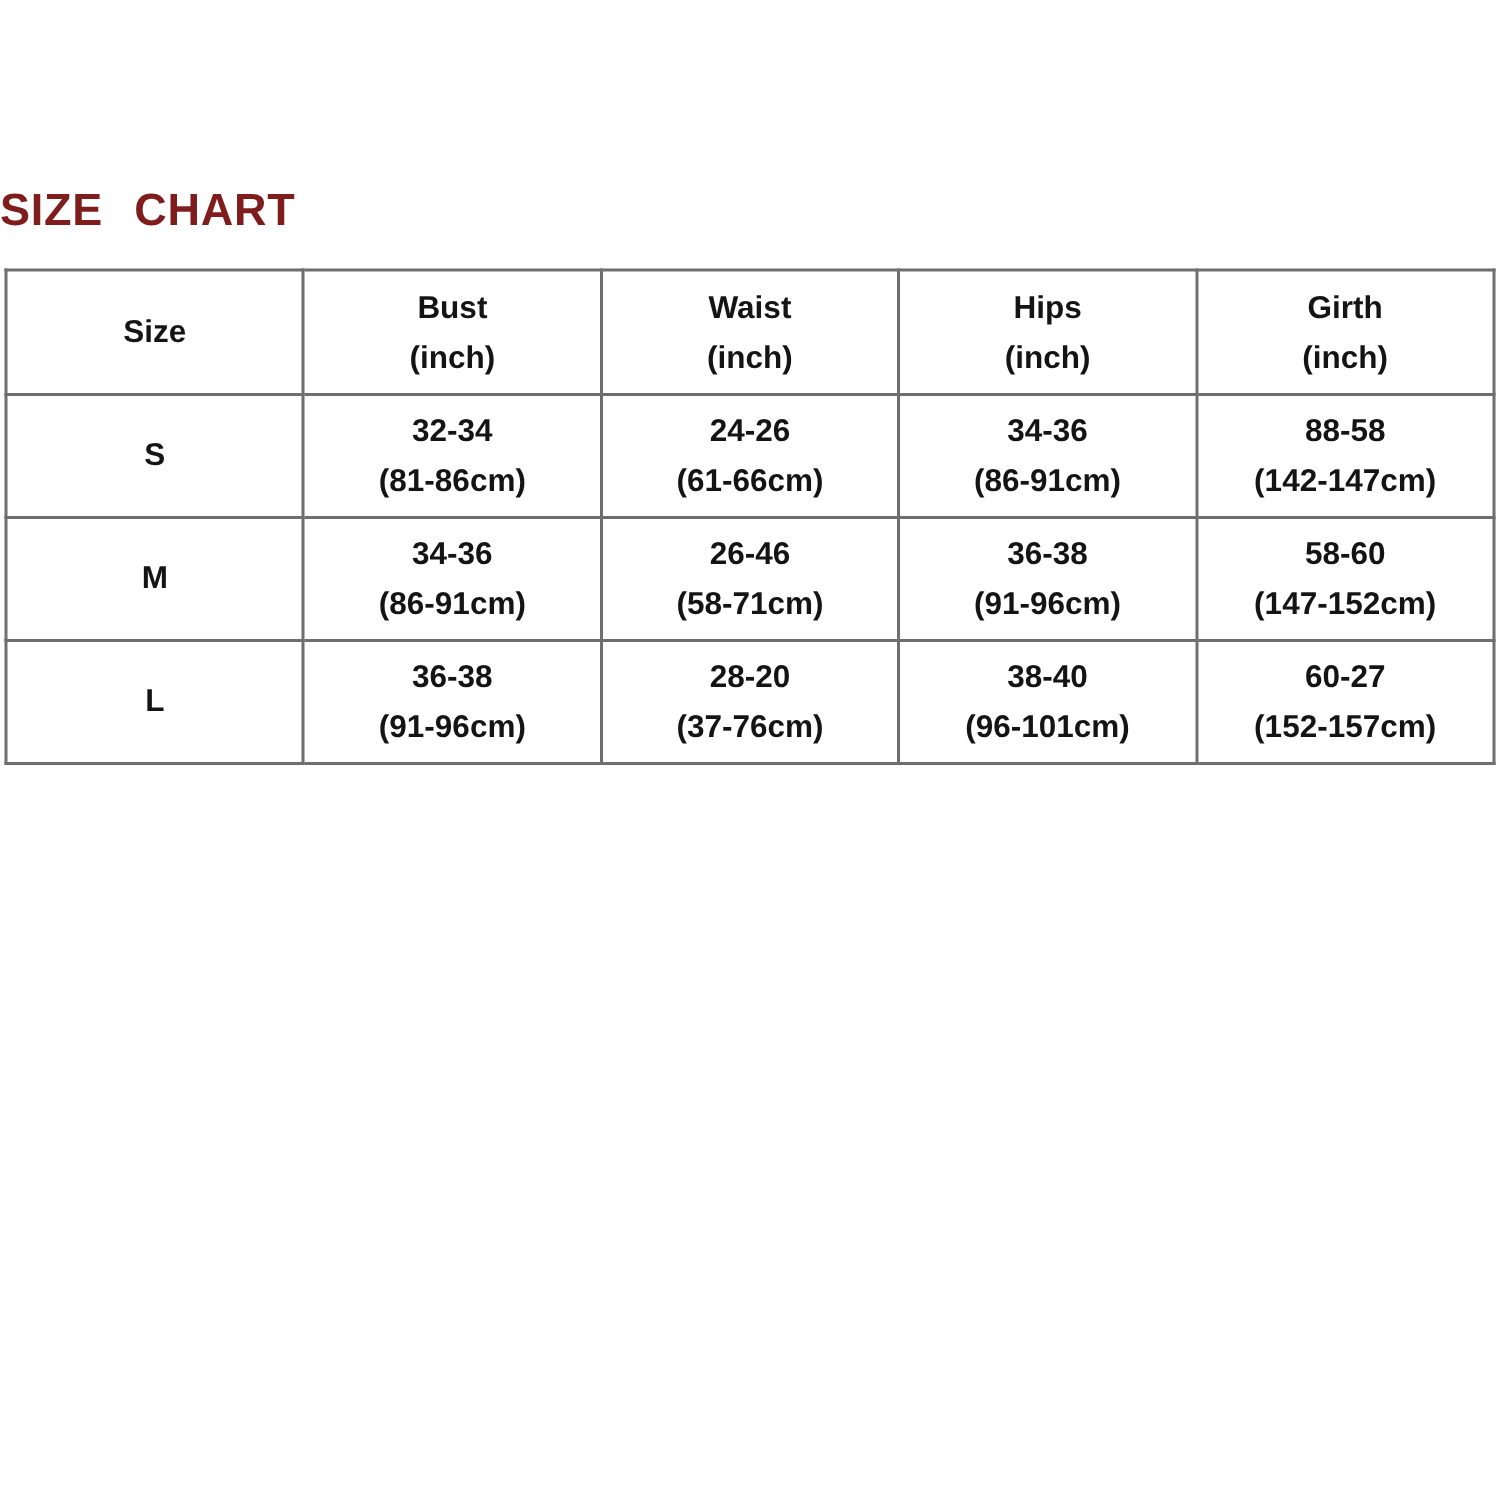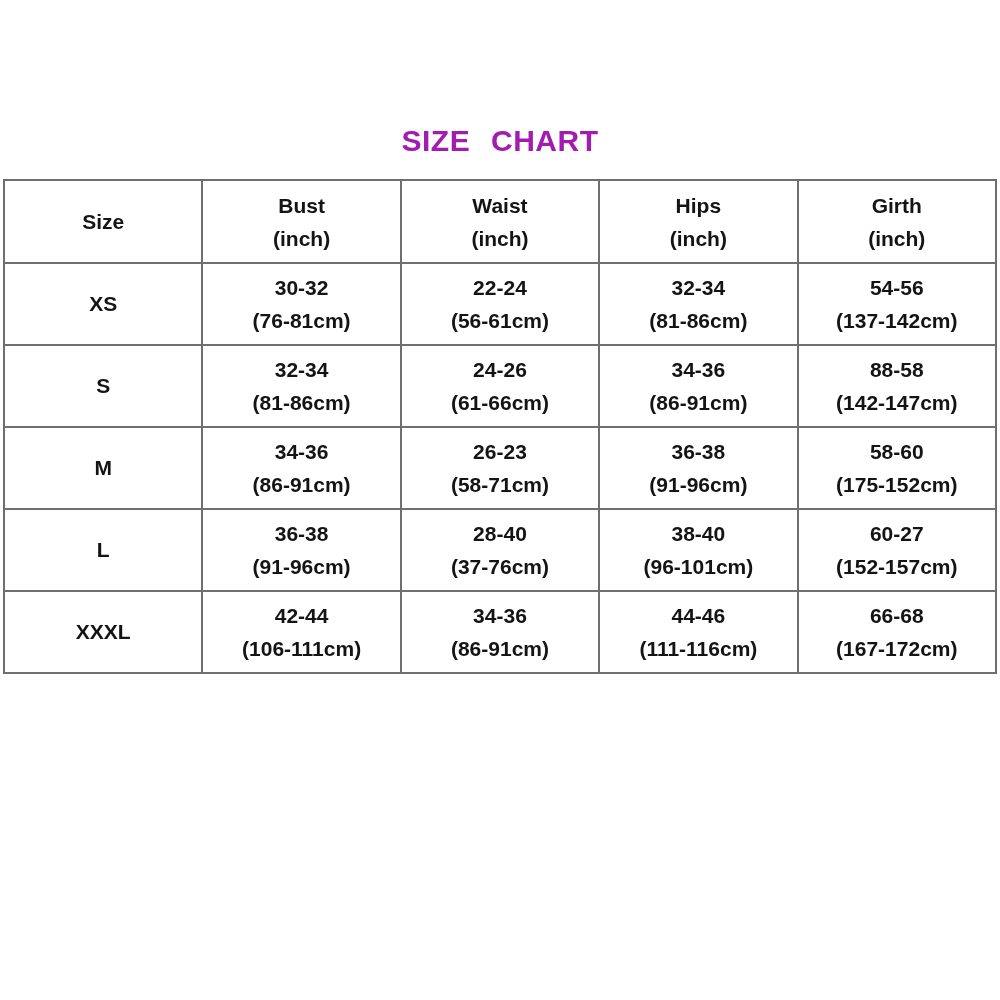--- a/index.html
+++ b/index.html
@@ -13,25 +13,24 @@
     height: 1000px;
     background: #ffffff;
     font-family: "Liberation Sans", sans-serif;
     font-weight: bold;
     color: #141414;
     overflow: hidden;
   }
   .title {
     margin: 0;
     padding-top: 124px;
-    text-align: center;
     font-size: 30px;
     letter-spacing: 0.5px;
     word-spacing: 12px;
-    color: #a21caf;
+    color: #7f1d1d;
   }
   table.size-table {
     border-collapse: collapse;
     table-layout: fixed;
     width: 994px;
     margin: 21px 0 0 3px;
   }
   .size-table th,
   .size-table td {
     border: 2px solid #6f6f6f;
@@ -77,39 +76,20 @@
             <div class="line">(inch)</div>
           </th>
           <th>
             <div class="line">Girth</div>
             <div class="line">(inch)</div>
           </th>
         </tr>
     </thead>
     <tbody id="table-body">
         <tr>
-          <td>XS</td>
-          <td>
-            <div class="line">30-32</div>
-            <div class="line">(76-81cm)</div>
-          </td>
-          <td>
-            <div class="line">22-24</div>
-            <div class="line">(56-61cm)</div>
-          </td>
-          <td>
-            <div class="line">32-34</div>
-            <div class="line">(81-86cm)</div>
-          </td>
-          <td>
-            <div class="line">54-56</div>
-            <div class="line">(137-142cm)</div>
-          </td>
-        </tr>
-        <tr>
           <td>S</td>
           <td>
             <div class="line">32-34</div>
             <div class="line">(81-86cm)</div>
           </td>
           <td>
             <div class="line">24-26</div>
             <div class="line">(61-66cm)</div>
           </td>
           <td>
@@ -121,65 +101,46 @@
             <div class="line">(142-147cm)</div>
           </td>
         </tr>
         <tr>
           <td>M</td>
           <td>
             <div class="line">34-36</div>
             <div class="line">(86-91cm)</div>
           </td>
           <td>
-            <div class="line">26-23</div>
+            <div class="line">26-46</div>
             <div class="line">(58-71cm)</div>
           </td>
           <td>
             <div class="line">36-38</div>
             <div class="line">(91-96cm)</div>
           </td>
           <td>
             <div class="line">58-60</div>
-            <div class="line">(175-152cm)</div>
+            <div class="line">(147-152cm)</div>
           </td>
         </tr>
         <tr>
           <td>L</td>
           <td>
             <div class="line">36-38</div>
             <div class="line">(91-96cm)</div>
           </td>
           <td>
-            <div class="line">28-40</div>
+            <div class="line">28-20</div>
             <div class="line">(37-76cm)</div>
           </td>
           <td>
             <div class="line">38-40</div>
             <div class="line">(96-101cm)</div>
           </td>
           <td>
             <div class="line">60-27</div>
             <div class="line">(152-157cm)</div>
           </td>
         </tr>
-        <tr>
-          <td>XXXL</td>
-          <td>
-            <div class="line">42-44</div>
-            <div class="line">(106-111cm)</div>
-          </td>
-          <td>
-            <div class="line">34-36</div>
-            <div class="line">(86-91cm)</div>
-          </td>
-          <td>
-            <div class="line">44-46</div>
-            <div class="line">(111-116cm)</div>
-          </td>
-          <td>
-            <div class="line">66-68</div>
-            <div class="line">(167-172cm)</div>
-          </td>
-        </tr>
       </tbody>
   </table>
 </div>
 
 </body></html>

